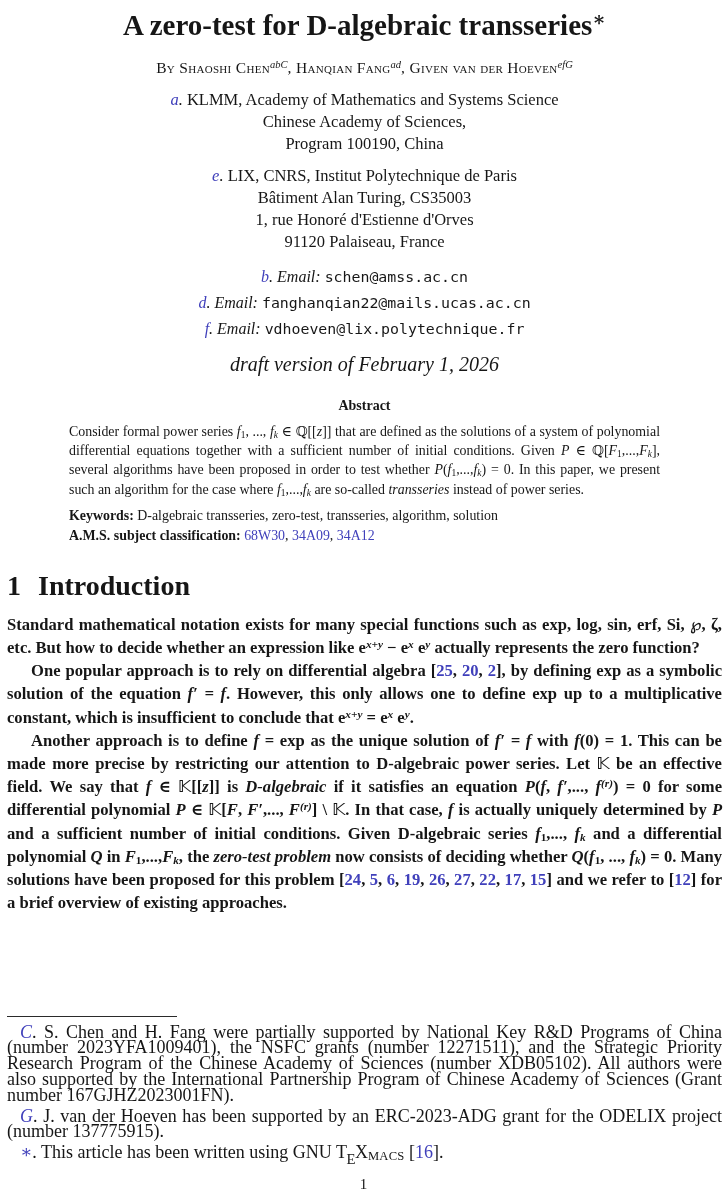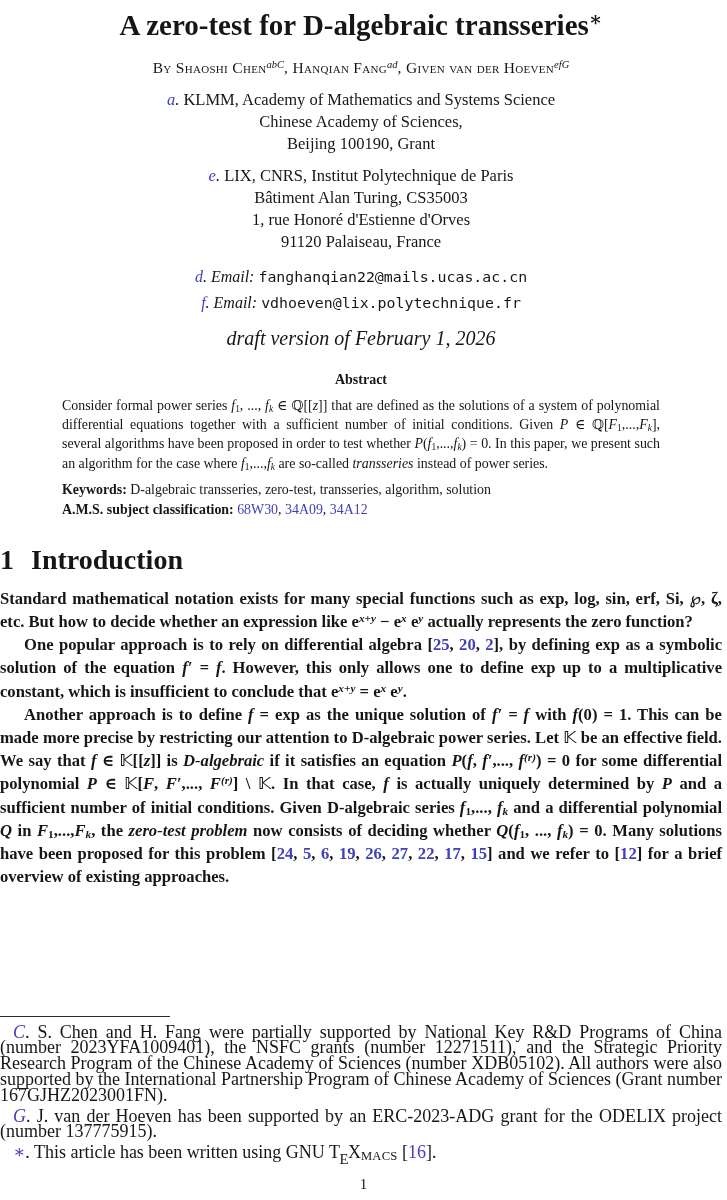--- a/index.html
+++ b/index.html
@@ -5,21 +5,21 @@
   html,body{margin:0;padding:0;background:#e8e8e8;}
   .page{
     position:relative;
     width:727px;height:1200px;
     margin:0 auto;
     background:#ffffff;
     color:#161616;
     font-family:"Liberation Serif","DejaVu Serif","DejaVu Sans",serif;
     display:flex;flex-direction:column;
     box-sizing:border-box;
-    padding:6px 5px 8px 0;
+    padding:6px 5px 8px 7px;
     overflow:hidden;
   }
   .title{font-size:29px;line-height:1.2;text-align:center;font-weight:700;margin:2px 0 0 0;}
   .authors{text-align:center;font-size:15.5px;margin-top:16px;}
   .affil{text-align:center;font-size:16.5px;line-height:22px;margin-top:12px;}
   .affil.second{margin-top:10px;}
   .emails{margin-top:11px;text-align:center;font-size:16px;line-height:25px;}
   .draft{text-align:center;margin-top:11px;font-size:20px;}
   .abstract{margin:20px 62px 0 62px;font-size:13.9px;line-height:19.2px;}
   .abs-head{text-align:center;font-weight:700;font-size:14px;margin-bottom:7px;}
@@ -52,31 +52,32 @@
 
 <div class="page">
 
   <h1 class="title"><span>A zero-test for D-algebraic transseries</span><span class="sup">∗</span></h1>
 
   <div class="authors"><span class="sc">By </span><span class="sc">Shaoshi Chen</span><span class="i sup">abC</span><span class="sc">, </span><span class="sc">Hanqian Fang</span><span class="i sup">ad</span><span class="sc">, </span><span class="sc">Given van der Hoeven</span><span class="i sup">efG</span></div>
 
   <div class="affil">
     <div><span class="L i">a</span><span class="i">.  </span><span>KLMM, Academy of Mathematics and Systems Science</span></div>
     <div><span>Chinese Academy of Sciences,</span></div>
-    <div><span>Beijing 100190, Grant</span></div>
+    <div><span>Program 100190, China</span></div>
   </div>
 
   <div class="affil second">
     <div><span class="L i">e</span><span class="i">.  </span><span>LIX, CNRS, Institut Polytechnique de Paris</span></div>
     <div><span>Bâtiment Alan Turing, CS35003</span></div>
     <div><span>1, rue Honoré d'Estienne d'Orves</span></div>
     <div><span>91120 Palaiseau, France</span></div>
   </div>
 
   <div class="emails">
+    <div><span class="L i">b</span><span class="i">. </span><span class="i">Email: </span><span class="t">schen@amss.ac.cn</span></div>
     <div><span class="L i">d</span><span class="i">. </span><span class="i">Email: </span><span class="t">fanghanqian22@mails.ucas.ac.cn</span></div>
     <div><span class="L i">f</span><span class="i">. </span><span class="i">Email: </span><span class="t">vdhoeven@lix.polytechnique.fr</span></div>
   </div>
 
   <div class="draft"><span class="i">draft version of February 1, 2026</span></div>
 
   <section class="abstract">
     <div class="abs-head">Abstract</div>
     <p class="abs-body"><span>Consider formal power series </span><span class="m">f</span><span class="sub">1</span><span>, ..., </span><span class="m">f</span><span class="m sub">k</span><span> ∈ ℚ[[</span><span class="m">z</span><span>]] that are defined as the solutions of a system of polynomial differential equations together with a sufficient number of initial conditions. Given </span><span class="m">P</span><span> ∈ ℚ[</span><span class="m">F</span><span class="sub">1</span><span>,...,</span><span class="m">F</span><span class="m sub">k</span><span>], several algorithms have been proposed in order to test whether </span><span class="m">P</span><span>(</span><span class="m">f</span><span class="sub">1</span><span>,...,</span><span class="m">f</span><span class="m sub">k</span><span>) = 0. In this paper, we present such an algorithm for the case where </span><span class="m">f</span><span class="sub">1</span><span>,...,</span><span class="m">f</span><span class="m sub">k</span><span> are so-called </span><span class="i">transseries</span><span> instead of power series.</span></p>
     <p class="abs-meta"><span class="b">Keywords: </span><span>D-algebraic transseries, zero-test, transseries, algorithm, solution</span></p>

